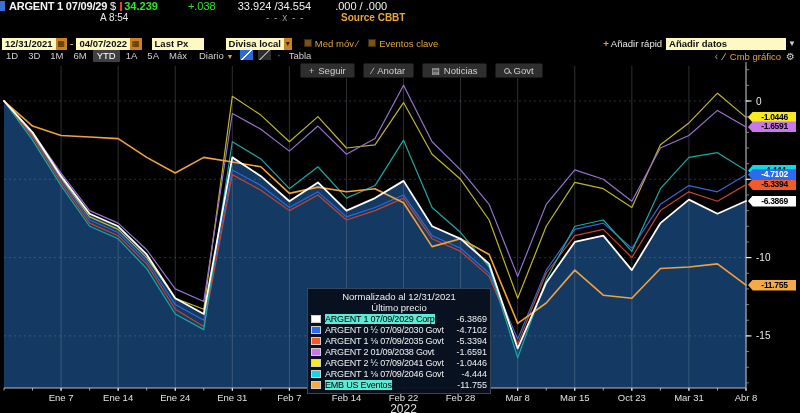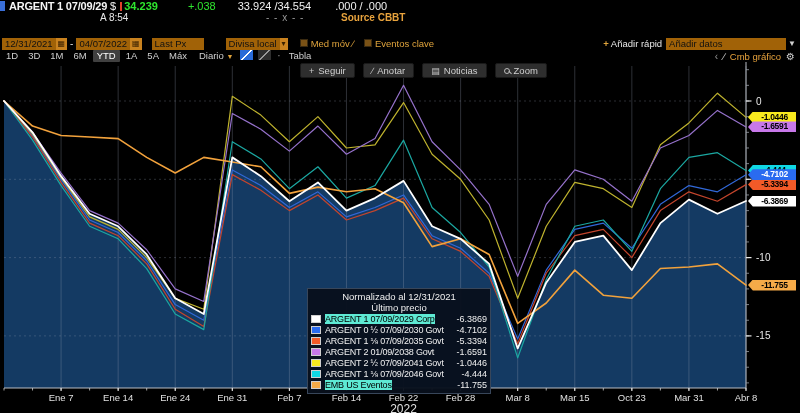--- a/index.html
+++ b/index.html
@@ -25,21 +25,21 @@
   .midx { left:266px; color:#9a9a9a; letter-spacing:1px; }
   .src  { left:341px; color:#e8a33d; font-weight:bold; }
   
   #redbar { position:absolute; left:0; top:24px; width:800px; height:13px; background:#8e1f22; display:flex; align-items:center; }
   #secbox { width:112px; height:13px; background:#eb9c28; color:#5a1408; font-weight:bold; font-size:9.5px; line-height:13px; padding-left:2px; white-space:nowrap; overflow:hidden; }
   .rmenu { color:#f0dcdc; font-size:10px; margin-left:26px; white-space:nowrap; }
   .rmenu .arr { font-size:8px; color:#d8b8b8; }
   #gtitle { margin-left:auto; padding-right:6px; color:#f7f7f7; font-size:10.5px; }
   
   #row3 { position:absolute; left:0; top:37px; width:800px; height:13px; display:flex; align-items:center; }
-  .obox { background:#a16207; color:#111; font-weight:normal; font-size:9.5px; height:12px; line-height:12px; padding:0 3px; white-space:nowrap; }
+  .obox { background:#fef9c3; color:#111; font-weight:bold; font-size:9.5px; height:12px; line-height:12px; padding:0 3px; white-space:nowrap; }
   .oseg { background:#c9821f; color:#3a2000; font-size:8px; height:12px; line-height:12px; padding:0 2px; }
   .dash { color:#ddd; margin:0 3px; }
   .chk { width:8px; height:8px; background:#7a5216; border:1px solid #3a2a10; display:inline-block; margin-right:3px; }
   .amber { color:#e0a43c; font-size:9.5px; white-space:nowrap; }
   #addquick { margin-left:auto; color:#e8e8e8; font-size:9.5px; white-space:nowrap; }
   #addquick .plus { color:#e0a43c; font-weight:bold; }
   #adddata { width:120px; margin:0 2px 0 4px; }
   .ddbtn { color:#cfcfcf; font-size:8px; padding-right:4px; }
   
   #row4 { position:absolute; left:0; top:50px; width:800px; height:12px; display:flex; gap:2px; padding-left:2px; }
@@ -148,21 +148,21 @@
       <div class="tbtn">
         <span class="ic">∕</span>
         <span>Anotar</span>
       </div>
       <div class="tbtn">
         <span class="ic">▤</span>
         <span>Noticias</span>
       </div>
       <div class="tbtn">
         <span class="zoomglyph"></span>
-        <span>Zoom</span>
+        <span>Govt</span>
       </div>
     </div>
 
   <svg id="chartsvg" width="800" height="329">
       <polygon points="4,39 32.53846153846154,70.32 61.07692307692308,114.16799999999999 89.61538461538461,151.752 118.15384615384616,164.28 146.69230769230768,192.46800000000002 175.23076923076923,236.316 203.76923076923077,251.976 232.30769230769232,95.376 260.84615384615387,114.16799999999999 289.38461538461536,139.224 317.9230769230769,120.432 346.46153846153845,148.62 375,136.09199999999998 403.53846153846155,118.866 432.0769230769231,164.28 460.61538461538464,176.80800000000002 489.15384615384613,201.864 517.6923076923077,286.428 546.2307692307693,220.656 574.7692307692307,179.94 603.3076923076923,173.676 631.8461538461538,208.12800000000001 660.3846153846154,161.148 688.9230769230769,137.65800000000002 717.4615384615385,151.752 746,139.018854 746,326 4,326" fill="#143a63"></polygon>
       <line x1="61.07692307692308" y1="4" x2="61.07692307692308" y2="326" stroke="rgba(150,160,180,0.30)" stroke-width="1"></line>
       <line x1="118.15384615384616" y1="4" x2="118.15384615384616" y2="326" stroke="rgba(150,160,180,0.30)" stroke-width="1"></line>
       <line x1="175.23076923076923" y1="4" x2="175.23076923076923" y2="326" stroke="rgba(150,160,180,0.30)" stroke-width="1"></line>
       <line x1="232.30769230769232" y1="4" x2="232.30769230769232" y2="326" stroke="rgba(150,160,180,0.30)" stroke-width="1"></line>
       <line x1="289.38461538461536" y1="4" x2="289.38461538461536" y2="326" stroke="rgba(150,160,180,0.30)" stroke-width="1"></line>

